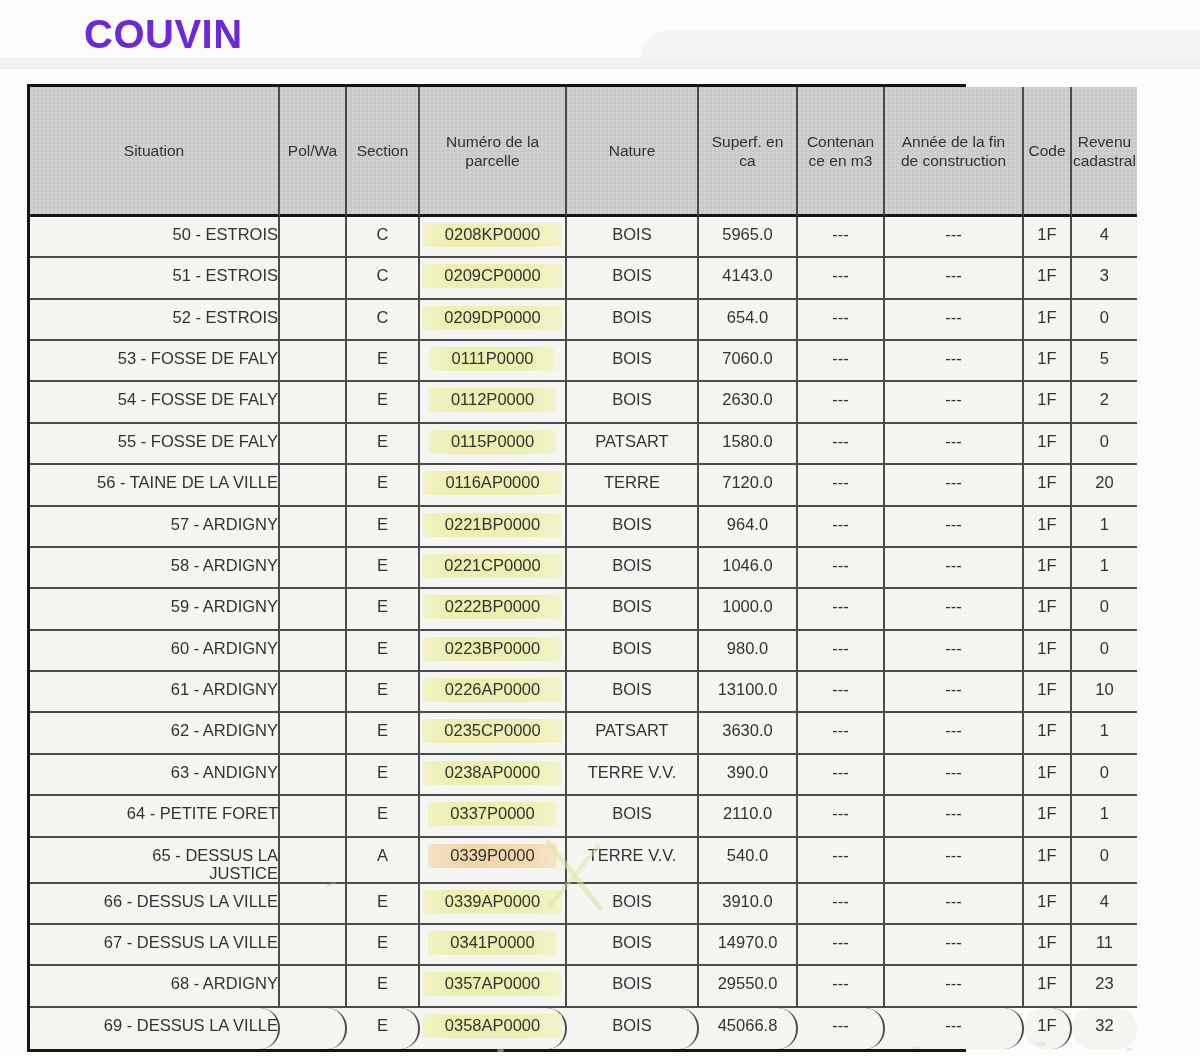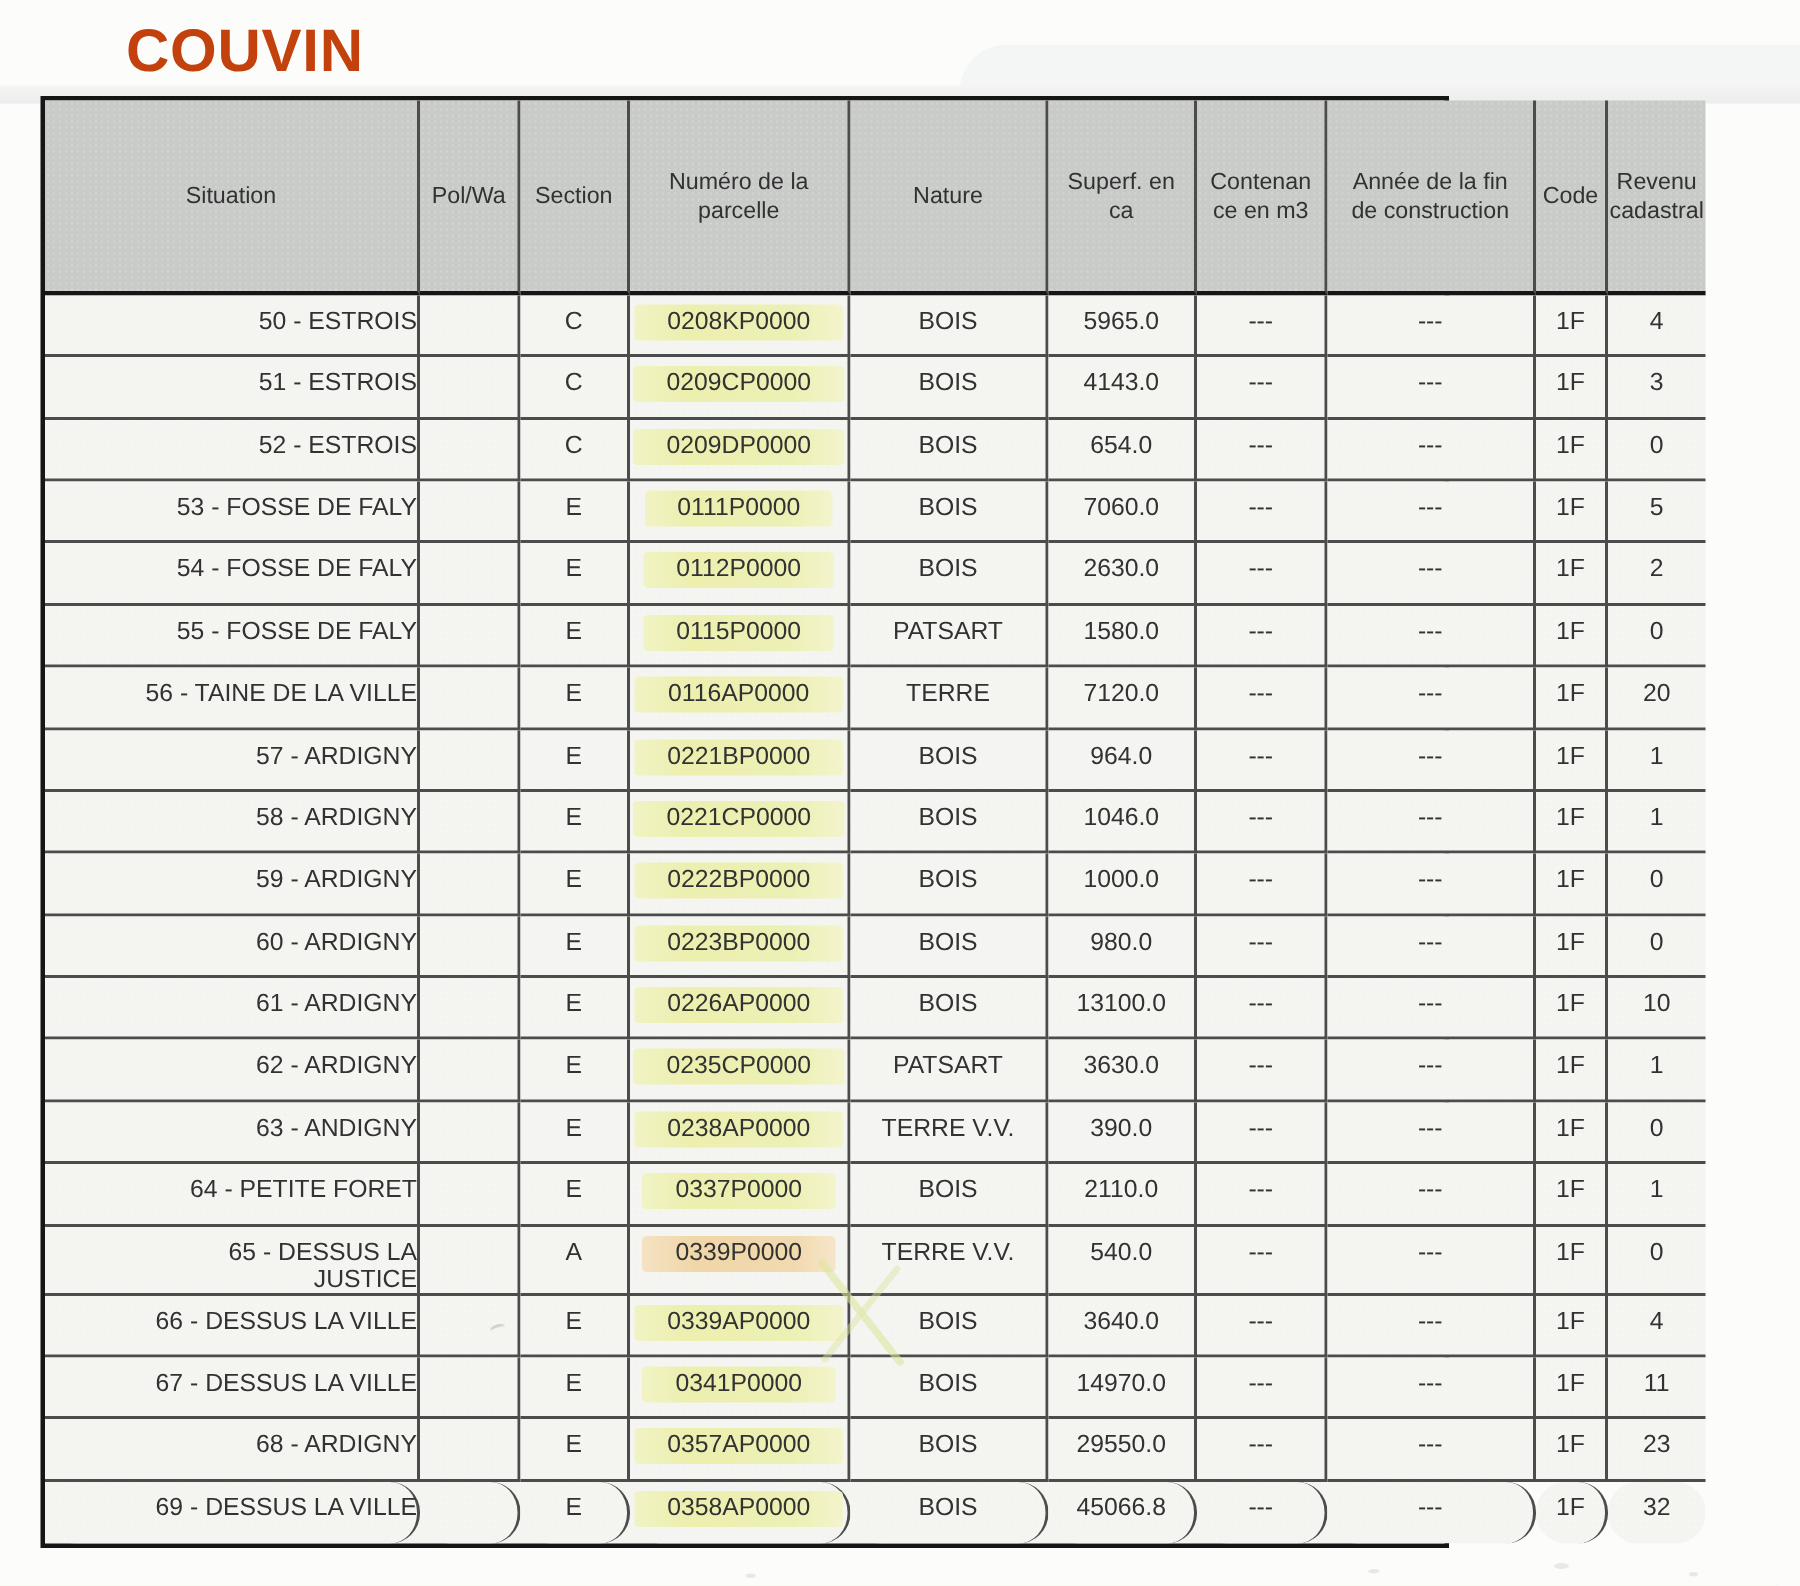--- a/index.html
+++ b/index.html
@@ -29,21 +29,21 @@
     opacity:.55;filter:blur(.4px);border-radius:40%;
   }
   .x-mark{position:absolute;left:538px;top:836px;opacity:.8;}
   .speck{position:absolute;background:#d9d9db;border-radius:50%;opacity:.55;filter:blur(.5px);}
   .speck.s1{left:912px;top:1046px;width:8px;height:3px;}
   .speck.s2{left:1036px;top:1042px;width:10px;height:4px;}
   .speck.s3{left:1126px;top:1048px;width:6px;height:3px;}
   .speck.s4{left:497px;top:1049px;width:7px;height:3px;}
   
   .cad-table{
-    position:absolute;left:27px;top:64px;width:939px;height:968px;
+    position:absolute;left:27px;top:84px;width:939px;height:968px;
     box-sizing:border-box;border:3px solid #161616;
     display:grid;
     grid-template-columns:250px 67px 73px 147px 132px 99px 87px 139px 48px 1fr;
     grid-template-rows:130px repeat(20,1fr);
     background:#f4f4f1;
   }
   .cell{
     box-sizing:border-box;
     border-right:2px solid #4c4c4c;
     border-bottom:2px solid #4c4c4c;
@@ -68,21 +68,21 @@
   }
   .hl.yellow{background:linear-gradient(90deg,#f1f3c4,#ecefae 25%,#edf0b4 75%,#f3f4cc);}
   .hl.orange{background:linear-gradient(90deg,#f4e2c2,#f0d6a8 30%,#f2dab0 80%,#f5e6c9);}
 </style>
 </head>
 <body>
 
 <div class="scan-blob-topright"></div>
 <div class="scan-band"></div>
 
-<div class="page-title" style="color: #c2410c;">COUVIN</div>
+<div class="page-title" style="color: #6d28d9;">COUVIN</div>
 
 <div class="cad-table">
     <div class="cell hdr c0">Situation</div>
     <div class="cell hdr c1">Pol/Wa</div>
     <div class="cell hdr c2">Section</div>
     <div class="cell hdr c3">Numéro de la<br>parcelle</div>
     <div class="cell hdr c4">Nature</div>
     <div class="cell hdr c5">Superf. en<br>ca</div>
     <div class="cell hdr c6">Contenan<br>ce en m3</div>
     <div class="cell hdr c7">Année de la fin<br>de construction</div>
@@ -246,21 +246,21 @@
     <div class="cell c5">540.0</div>
     <div class="cell c6">---</div>
     <div class="cell c7">---</div>
     <div class="cell c8">1F</div>
     <div class="cell c9">0</div>
     <div class="cell c0">66 - DESSUS LA VILLE</div>
     <div class="cell c1"></div>
     <div class="cell c2">E</div>
     <div class="cell c3"><span class="hl yellow">0339AP0000</span></div>
     <div class="cell c4">BOIS</div>
-    <div class="cell c5">3640.0</div>
+    <div class="cell c5">3910.0</div>
     <div class="cell c6">---</div>
     <div class="cell c7">---</div>
     <div class="cell c8">1F</div>
     <div class="cell c9">4</div>
     <div class="cell c0">67 - DESSUS LA VILLE</div>
     <div class="cell c1"></div>
     <div class="cell c2">E</div>
     <div class="cell c3"><span class="hl yellow">0341P0000</span></div>
     <div class="cell c4">BOIS</div>
     <div class="cell c5">14970.0</div>

